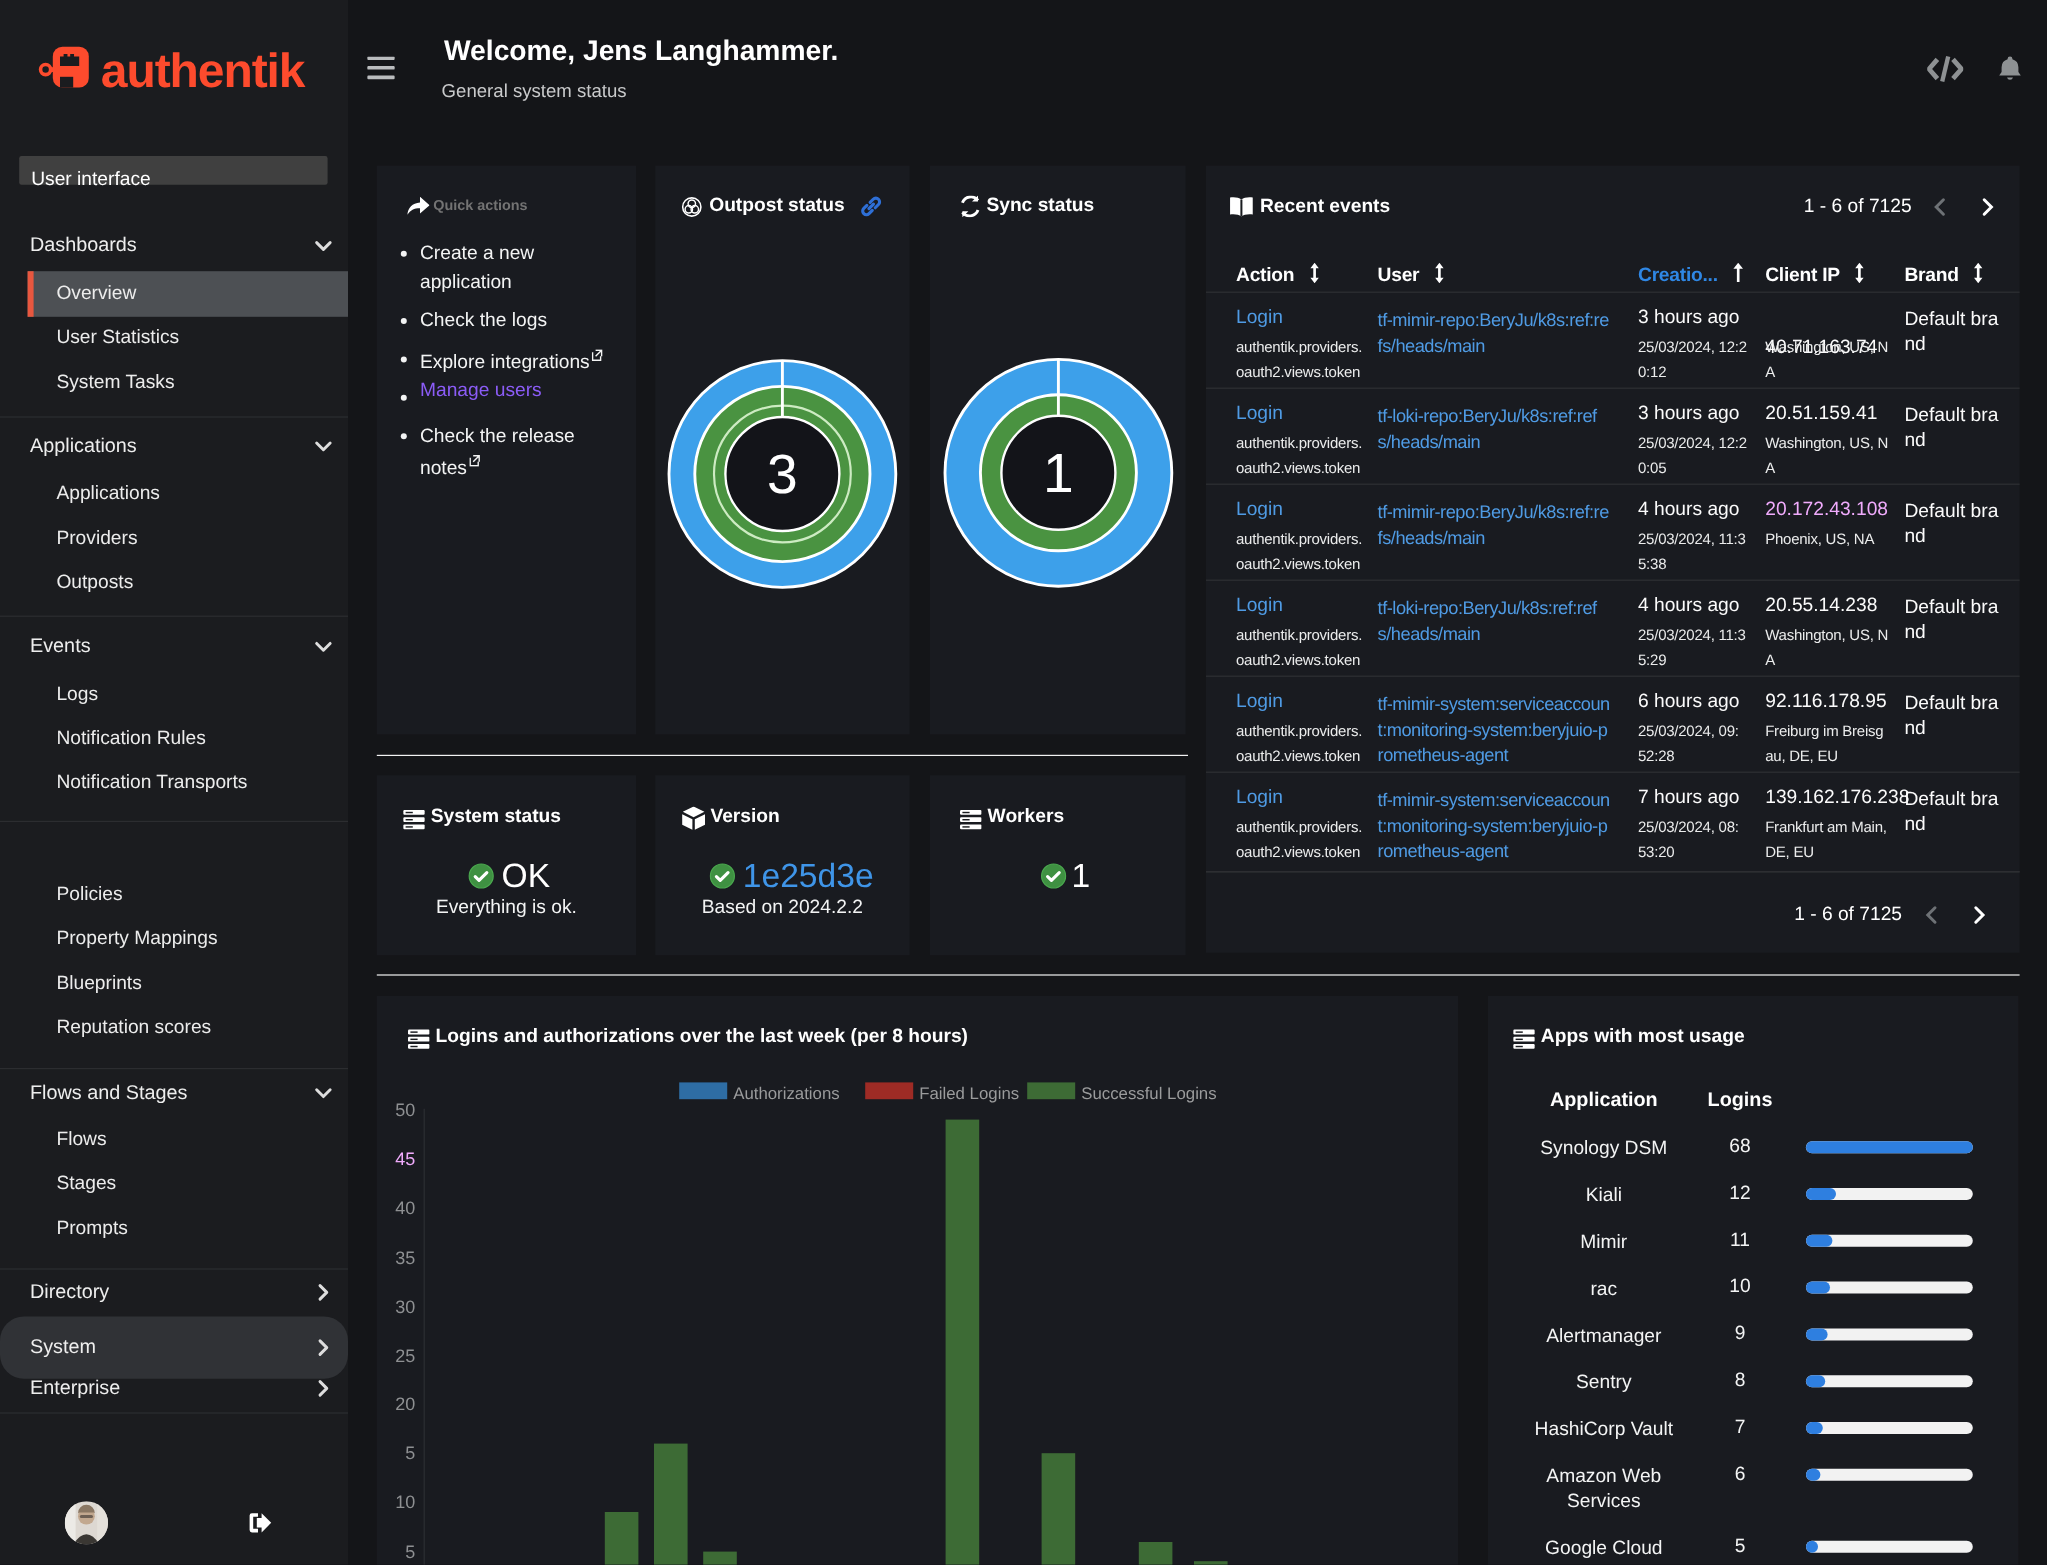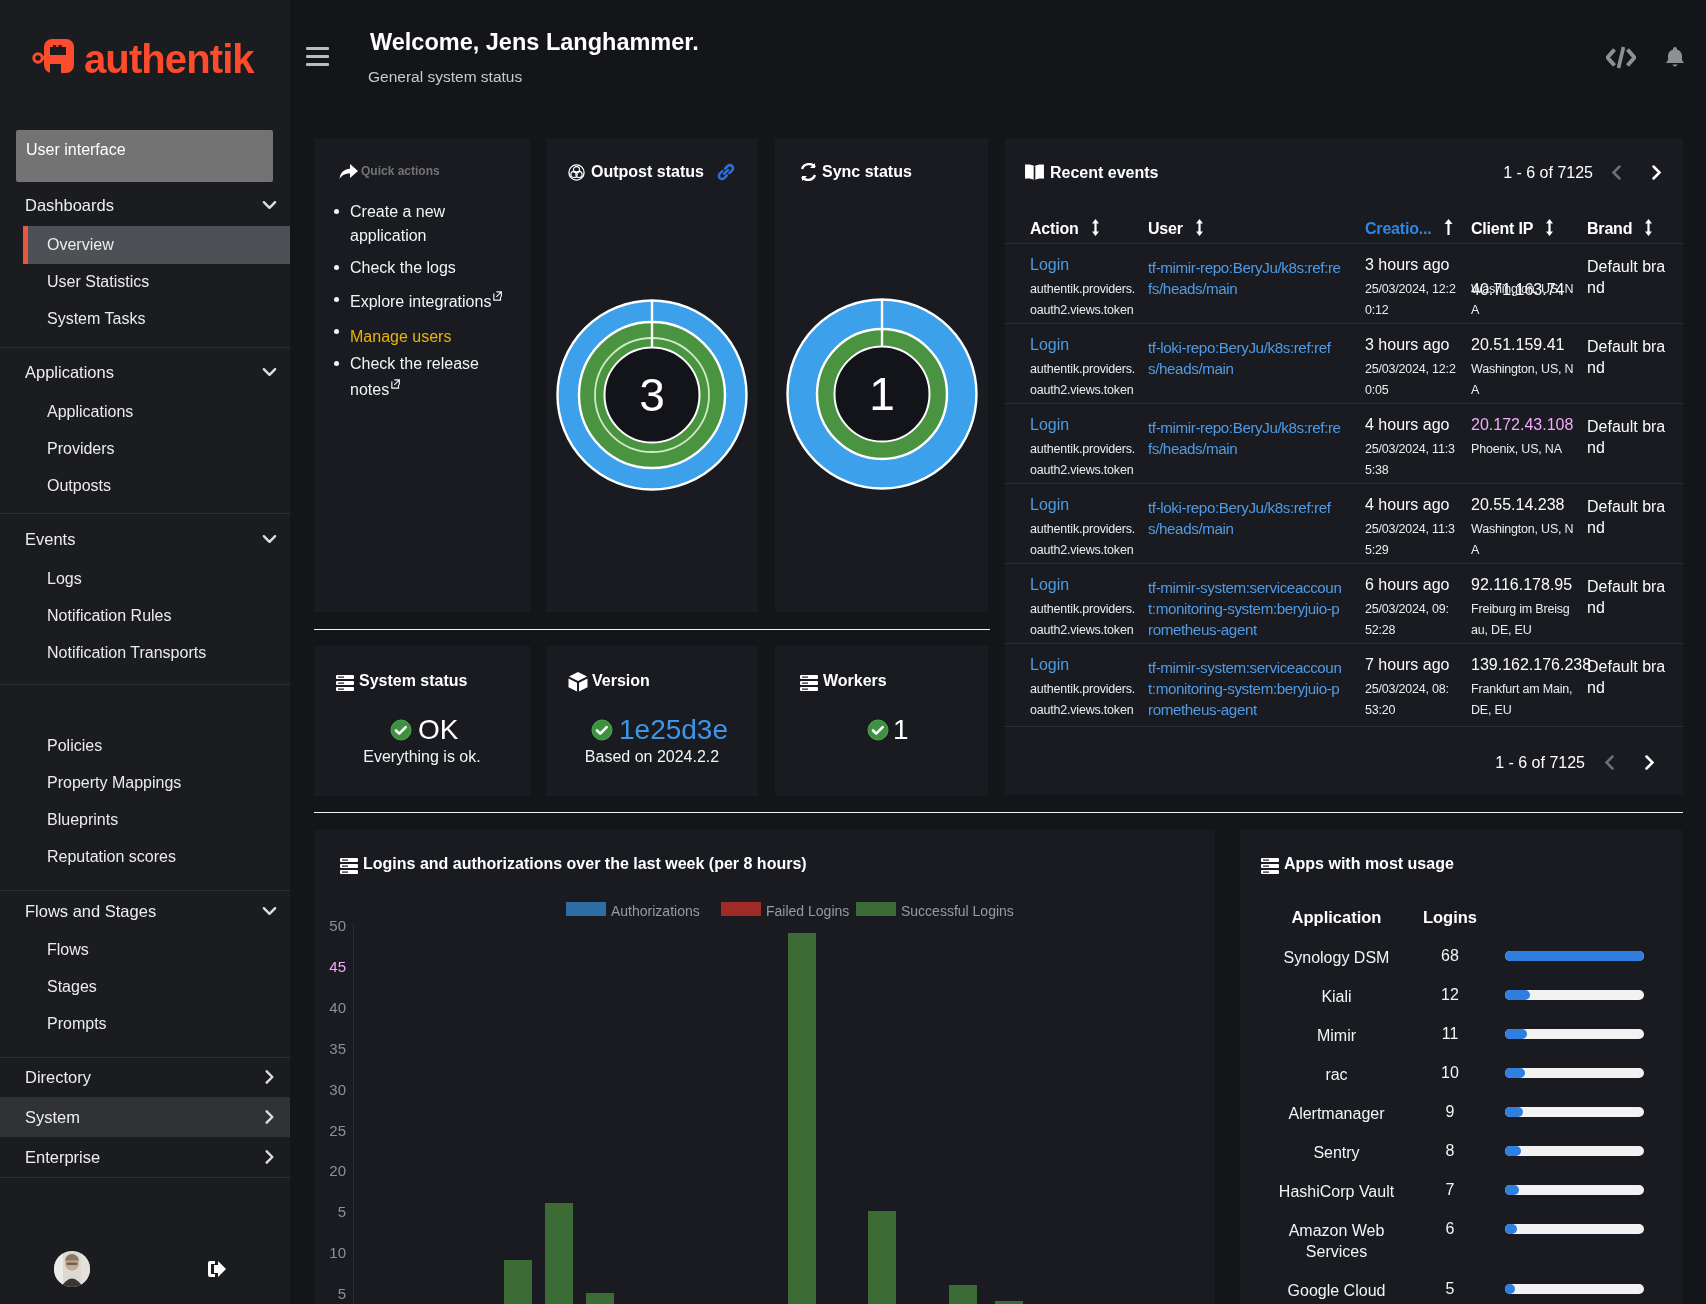--- a/index.html
+++ b/index.html
@@ -1,20 +1,20 @@
 <!DOCTYPE html>
 <html><head>
 <meta charset="utf-8">
 <style>
 * { margin:0; padding:0; box-sizing:border-box; }
 html,body { width:1706px; height:1304px; overflow:hidden; background:#141518; font-family:"Liberation Sans", sans-serif; }
 .abs { position:absolute; }
 #root { position:relative; width:1706px; height:1304px; overflow:hidden; }
 #sidebar { position:absolute; left:0; top:0; width:290px; height:1304px; background:#1b1c1f; }
-.uibtn { position:absolute; left:16px; top:130px; width:257px; height:52px; background:#737373; color:#fff; font-size:16px; line-height:40px; padding-left:10px; border-radius:2px; }
+.uibtn { position:absolute; left:16px; top:130px; width:257px; height:24px; background:#404040; color:#fff; font-size:16px; line-height:40px; padding-left:10px; border-radius:2px; }
 .navhead { position:absolute; left:0; width:290px; color:#eeeeee; font-size:16.5px; }
 .navitem { position:absolute; left:0; width:290px; color:#ececec; font-size:16px; }
 .vc { position:absolute; top:50%; transform:translateY(-50%); }
 .sep { position:absolute; left:0; width:290px; height:1px; background:#2c2d30; }
 .card { position:absolute; background:#191b20; border-radius:0; }
 .white-line { position:absolute; height:1px; background:#f2f2f2; }
 .link { color:#4f9be4; }
 </style>
 </head>
 <body>
@@ -111,21 +111,21 @@
 <div class="navitem" style="top:1005px; height:37px;">
         <span class="vc" style="left:47px;">Prompts</span>
       </div>
 <div class="sep" style="top:1057px;"></div>
 <div class="navhead" style="top:1057px; height:40px;">
         <span class="vc" style="left:25px;">Directory</span>
         <svg class="vc" style="right:13px;" width="15" height="15" viewBox="0 0 16 16">
           <path d="M5 2 l6 6-6 6" fill="none" stroke="#ddd" stroke-width="2.6" stroke-linecap="round" stroke-linejoin="round"></path>
         </svg>
       </div>
-<div class="navhead" style="top:1097px; height:40px; background:#303236;">
+<div class="navhead" style="top:1097px; height:52px; background:#303236;border-radius:20px;">
         <span class="vc" style="left:25px;">System</span>
         <svg class="vc" style="right:13px;" width="15" height="15" viewBox="0 0 16 16">
           <path d="M5 2 l6 6-6 6" fill="none" stroke="#ddd" stroke-width="2.6" stroke-linecap="round" stroke-linejoin="round"></path>
         </svg>
       </div>
 <div class="navhead" style="top:1137px; height:40px;">
         <span class="vc" style="left:25px;">Enterprise</span>
         <svg class="vc" style="right:13px;" width="15" height="15" viewBox="0 0 16 16">
           <path d="M5 2 l6 6-6 6" fill="none" stroke="#ddd" stroke-width="2.6" stroke-linecap="round" stroke-linejoin="round"></path>
         </svg>
@@ -178,21 +178,21 @@
 <div class="abs" style="left:361px; top:164px; font-size:12px; font-weight:bold; color:#737373;">Quick actions</div>
 <div class="abs" style="left:350px; top:203px; font-size:16px; color:#f3f4f4;">Create a new</div>
     <div class="abs" style="left:334px; top:209px; width:5px; height:5px; border-radius:50%; background:#f3f4f4;"></div>
     <div class="abs" style="left:350px; top:227px; font-size:16px; color:#f3f4f4;">application</div>
 <div class="abs" style="left:350px; top:259px; font-size:16px; color:#f3f4f4;">Check the logs</div>
     <div class="abs" style="left:334px; top:265px; width:5px; height:5px; border-radius:50%; background:#f3f4f4;"></div>
 <div class="abs" style="left:350px; top:291px; font-size:16px; color:#f3f4f4;text-align:center;">Explore integrations<svg style="margin-left:2px; vertical-align:6px;" width="10" height="10" viewBox="0 0 12 12">
         <path d="M1 3 v8 h8 v-4 m-5 -6 h6 v6 m-6 0 l6 -6" fill="none" stroke="#f3f4f4" stroke-width="1.4"></path>
       </svg></div>
     <div class="abs" style="left:334px; top:297px; width:5px; height:5px; border-radius:50%; background:#f3f4f4;"></div>
-<div class="abs" style="left:350px; top:328px; font-size:16px; color:#eab308;">Manage users</div>
+<div class="abs" style="left:350px; top:317px; font-size:16px; color:#8b5cf6;">Manage users</div>
     <div class="abs" style="left:334px; top:329px; width:5px; height:5px; border-radius:50%; background:#f3f4f4;"></div>
 <div class="abs" style="left:350px; top:355px; font-size:16px; color:#f3f4f4;">Check the release</div>
     <div class="abs" style="left:334px; top:361px; width:5px; height:5px; border-radius:50%; background:#f3f4f4;"></div>
     <div class="abs" style="left:350px; top:379px; font-size:16px; color:#f3f4f4;">notes<svg style="margin-left:2px; vertical-align:6px;" width="10" height="10" viewBox="0 0 12 12">
         <path d="M1 3 v8 h8 v-4 m-5 -6 h6 v6 m-6 0 l6 -6" fill="none" stroke="#f3f4f4" stroke-width="1.4"></path>
       </svg></div>
 <svg class="abs" style="left:568px; top:164px;" width="17" height="17" viewBox="0 0 17 17">
  <circle cx="8.5" cy="8.5" r="7.6" fill="none" stroke="#fff" stroke-width="1.3"></circle>
  <circle cx="8.5" cy="5.8" r="3.1" fill="none" stroke="#fff" stroke-width="1.2"></circle>
  <circle cx="6" cy="10.4" r="3.1" fill="none" stroke="#fff" stroke-width="1.2"></circle>

